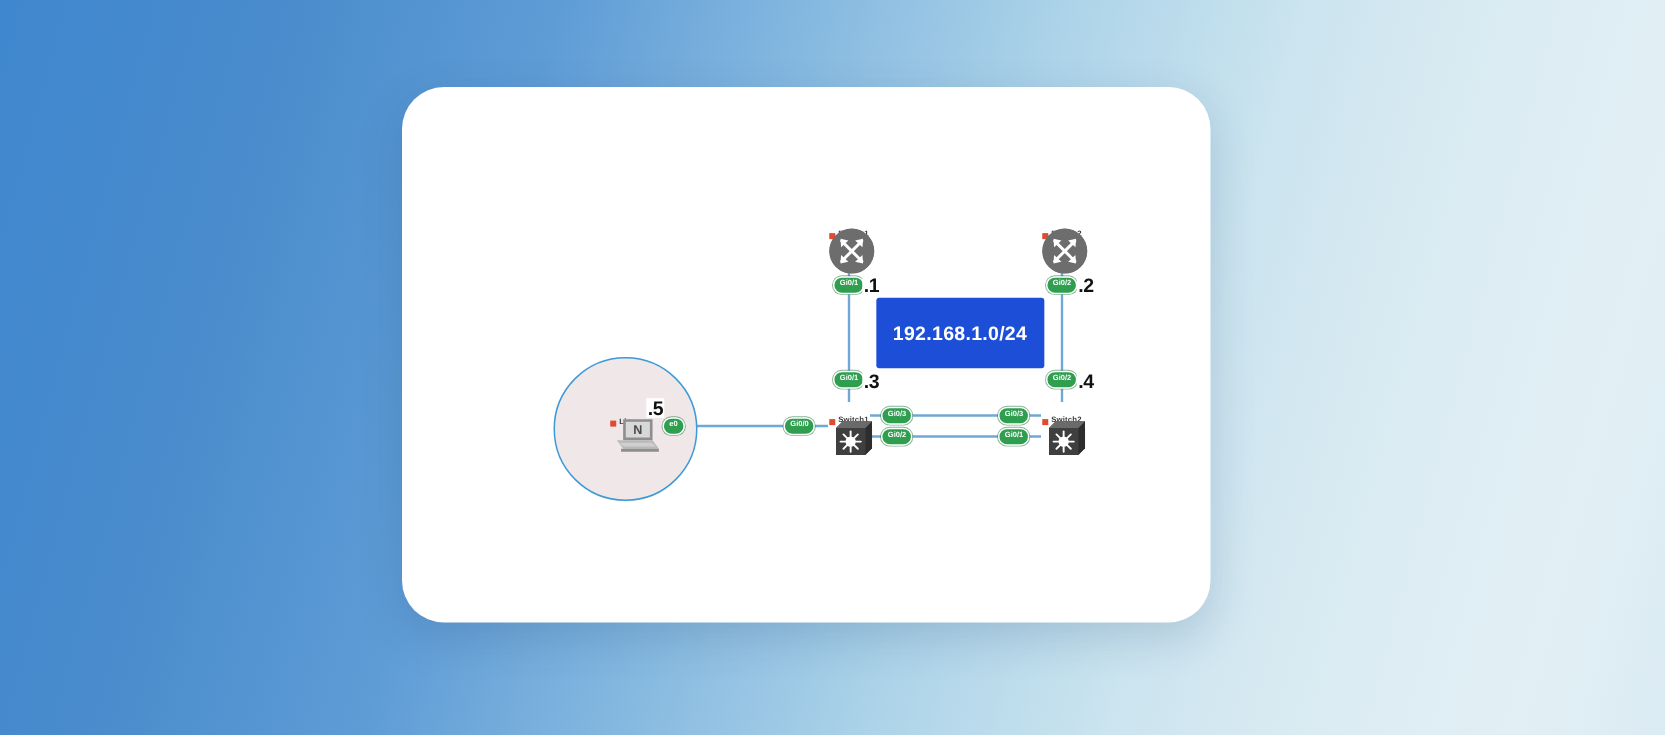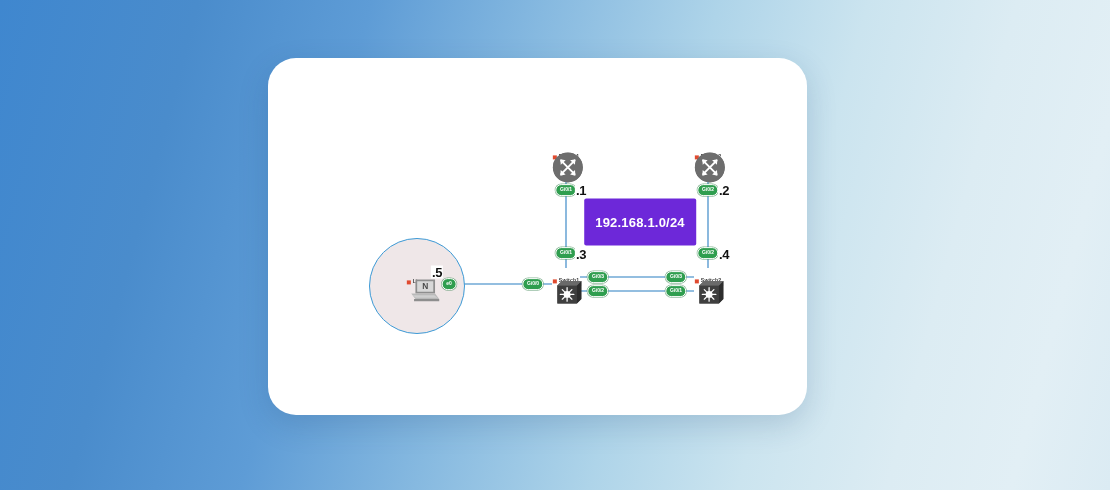--- a/index.html
+++ b/index.html
@@ -62,21 +62,21 @@
   .ipsuf{
     position:absolute;transform:translate(-50%,-50%);
     font-size:13px;font-weight:bold;color:#111111;
     background:#ffffff;padding:0 1px;line-height:1;
     letter-spacing:-.3px;white-space:nowrap;
   }
 
   
   .subnet{
     position:absolute;transform:translate(-50%,-50%);
-    background:#6d28d9;color:#ffffff;
+    background:#1d4ed8;color:#ffffff;
     font-size:13px;font-weight:bold;letter-spacing:.2px;
     padding:17px 11px;border-radius:2px;white-space:nowrap;line-height:1;
   }
 
   
   .halo{
     position:absolute;transform:translate(-50%,-50%);
     width:94px;height:94px;border-radius:50%;
     border:1.6px solid #3d9ad6;background:#efe7e8;
   }

